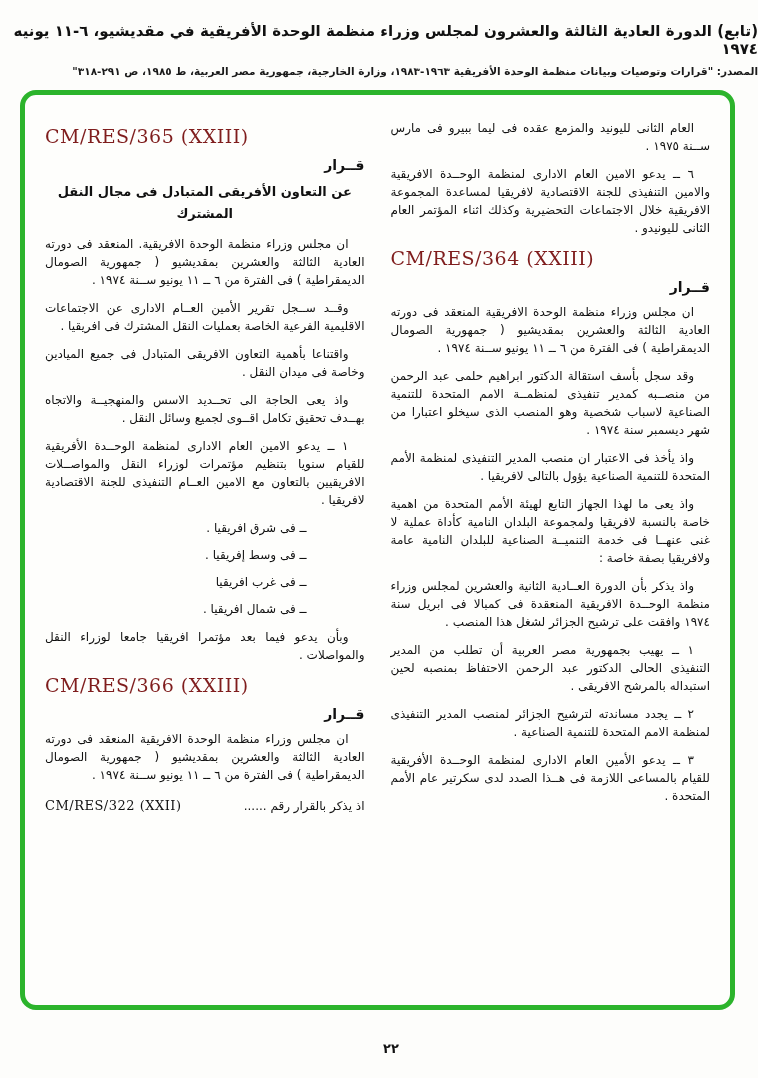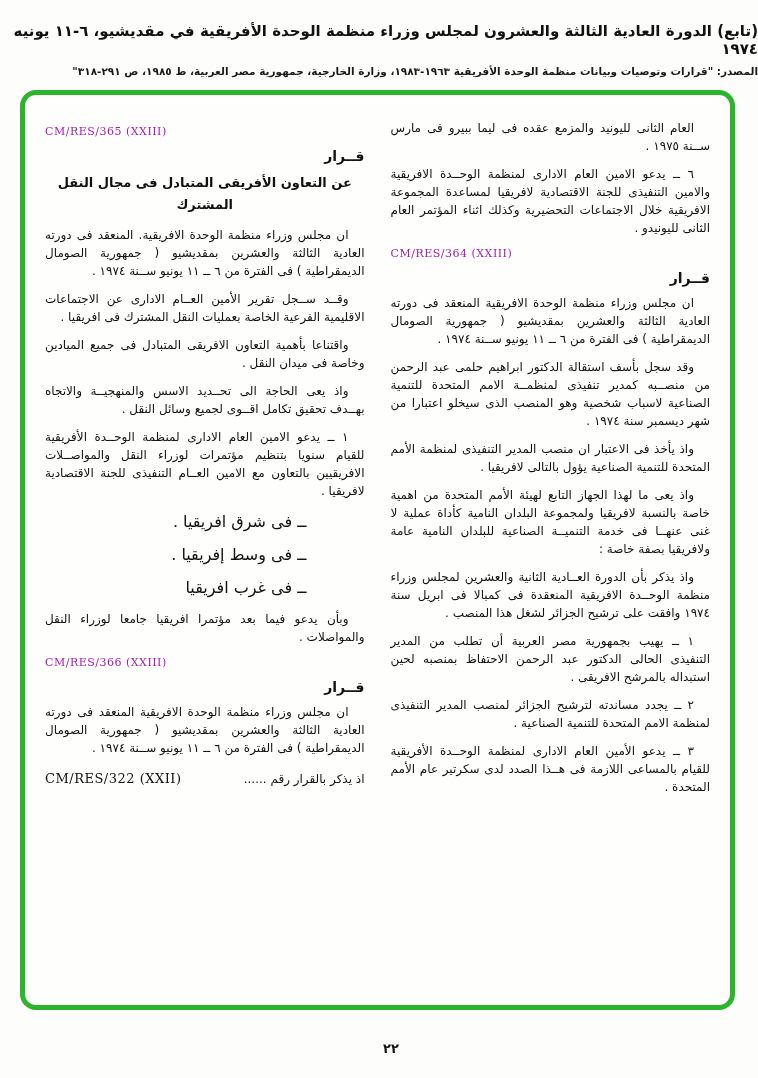--- a/index.html
+++ b/index.html
@@ -60,45 +60,45 @@
     text-align: justify;
     text-align-last: right;
     margin: 0 0 10px 0;
     text-indent: 16px;
     direction: rtl;
   }
   .res-code {
     direction: ltr;
     text-align: left;
     font-family: "DejaVu Serif", "Liberation Serif", serif;
-    font-size: 11px;
+    font-size: 19px;
     letter-spacing: 0.5px;
     margin: 6px 0 10px 0;
-    color: #a21caf;
+    color: #7f1d1d;
   }
   .qarar-heading {
     text-align: right;
     font-size: 14px;
     font-weight: bold;
     margin: 4px 0 8px 0;
     direction: rtl;
   }
   .sub-heading {
     text-align: center;
     font-size: 13px;
     font-weight: bold;
     line-height: 1.7;
     margin: 0 0 10px 0;
     direction: rtl;
   }
   .dash-list {
     margin: 2px 0 10px 0;
   }
   .dash-list-item {
-    font-size: 16px;
+    font-size: 12px;
     line-height: 1.5;
     direction: rtl;
     text-align: right;
     padding-right: 58px;
     margin-bottom: 9px;
   }
   .final-line {
     direction: rtl;
     display: flex;
     justify-content: space-between;
@@ -160,20 +160,21 @@
       <p class="ar-para">ان مجلس وزراء منظمة الوحدة الافريقية. المنعقد فى دورته العادية الثالثة والعشرين بمقديشيو ( جمهورية الصومال الديمقراطية ) فى الفترة من ٦ ــ ١١ يونيو ســنة ١٩٧٤ .</p>
       <p class="ar-para">وقــد ســجل تقرير الأمين العــام الادارى عن الاجتماعات الاقليمية الفرعية الخاصة بعمليات النقل المشترك فى افريقيا .</p>
       <p class="ar-para">واقتناعا بأهمية التعاون الافريقى المتبادل فى جميع الميادين وخاصة فى ميدان النقل .</p>
       <p class="ar-para">واذ يعى الحاجة الى تحــديد الاسس والمنهجيــة والاتجاه بهــدف تحقيق تكامل اقــوى لجميع وسائل النقل .</p>
       <p class="ar-para">١ ــ يدعو الامين العام الادارى لمنظمة الوحــدة الأفريقية للقيام سنويا بتنظيم مؤتمرات لوزراء النقل والمواصــلات الافريقيين بالتعاون مع الامين العــام التنفيذى للجنة الاقتصادية لافريقيا .</p>
 
       <div class="dash-list">
         <div class="dash-list-item">ــ فى شرق افريقيا .</div>
         <div class="dash-list-item">ــ فى وسط إفريقيا .</div>
         <div class="dash-list-item">ــ فى غرب افريقيا</div>
+        <div class="dash-list-item">ــ فى شمال افريقيا .</div>
       </div>
 
       <p class="ar-para">وبأن يدعو فيما بعد مؤتمرا افريقيا جامعا لوزراء النقل والمواصلات .</p>
 
       <div class="res-code">CM/RES/366 (XXIII)</div>
       <div class="qarar-heading">قــرار</div>
 
       <p class="ar-para">ان مجلس وزراء منظمة الوحدة الافريقية المنعقد فى دورته العادية الثالثة والعشرين بمقديشيو ( جمهورية الصومال الديمقراطية ) فى الفترة من ٦ ــ ١١ يونيو ســنة ١٩٧٤ .</p>
 
       <div class="final-line">

